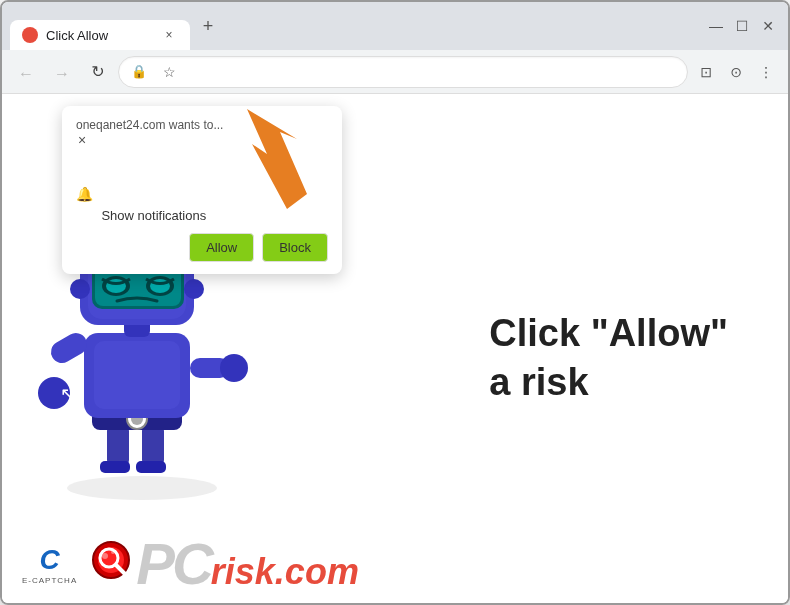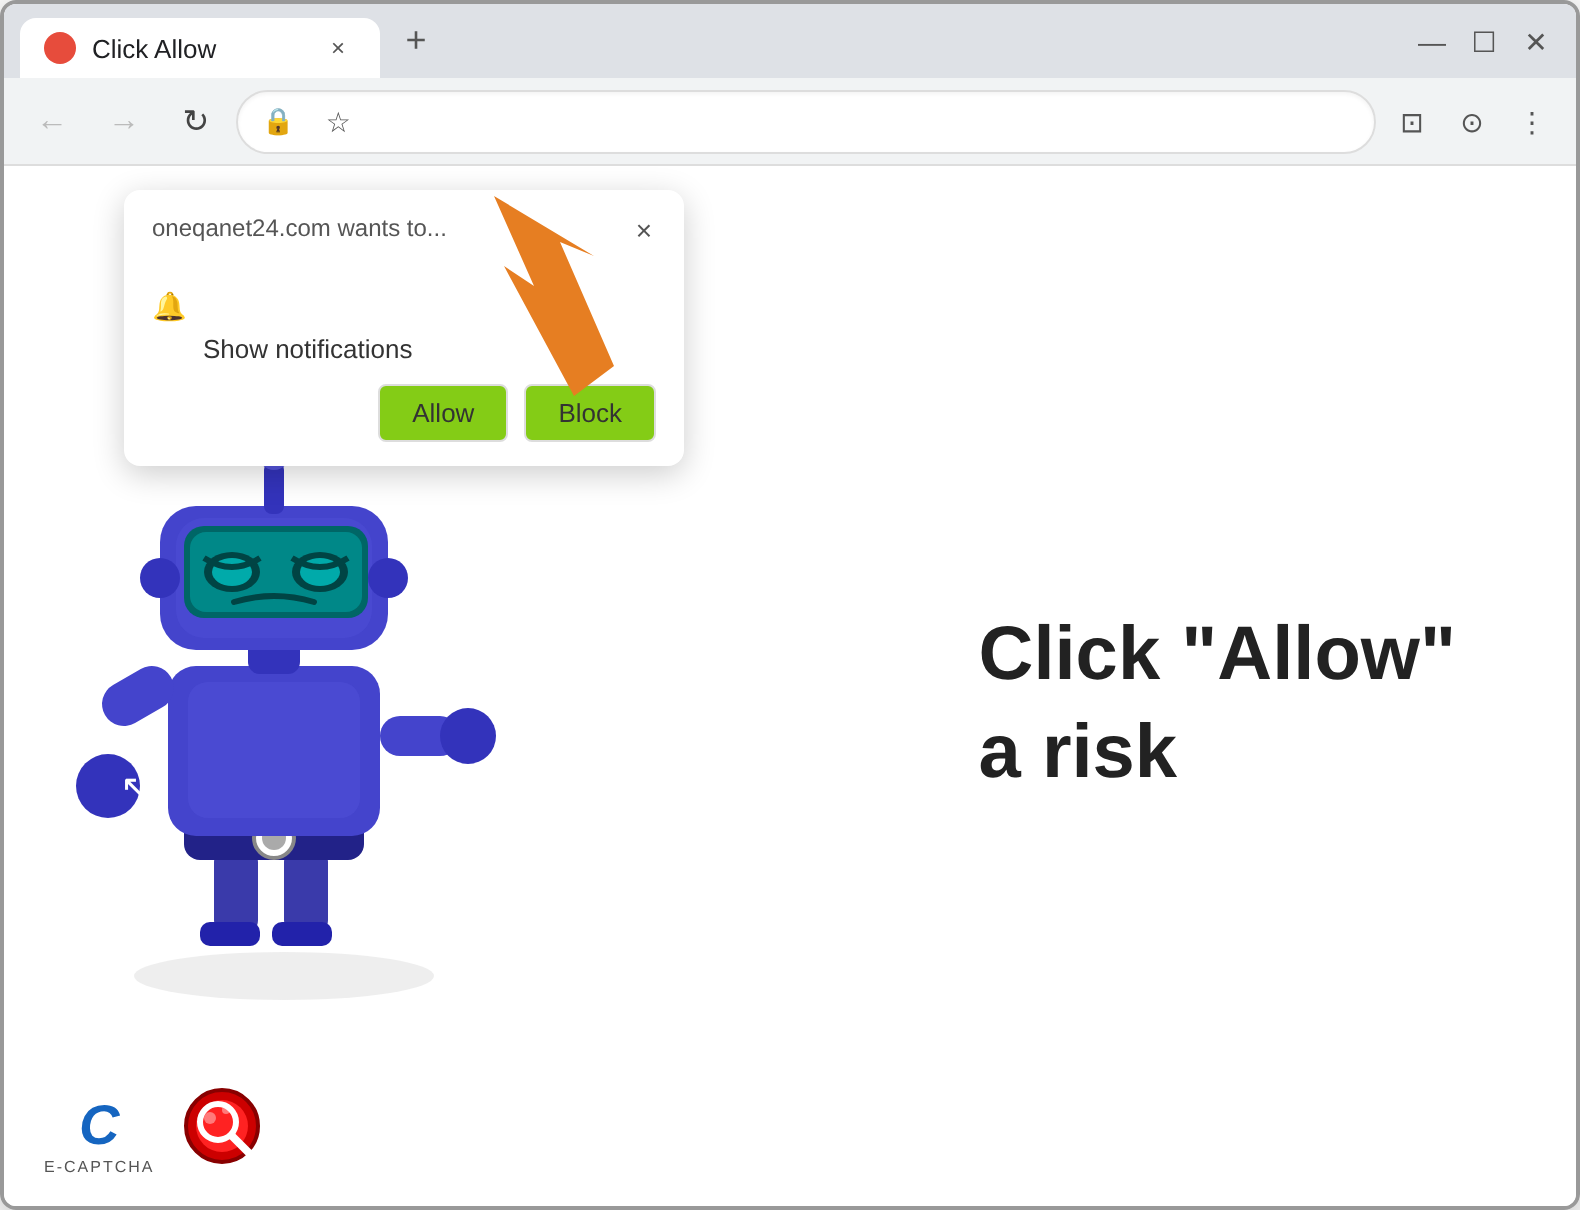--- a/index.html
+++ b/index.html
@@ -19,21 +19,21 @@
       border-radius: 8px;
       overflow: hidden;
       display: flex;
       flex-direction: column;
       box-shadow: 0 4px 20px rgba(0,0,0,0.3);
     }
 
     
     .title-bar {
       background: #dee1e6;
-      height: 37px;
+      height: 48px;
       display: flex;
       align-items: center;
       padding: 0 8px;
       gap: 4px;
     }
 
     .tab-area {
       display: flex;
       align-items: flex-end;
       flex: 1;
@@ -209,21 +209,22 @@
       box-shadow: 0 4px 16px rgba(0,0,0,0.2);
       padding: 12px 14px;
       width: 280px;
       z-index: 10;
     }
 
     .popup-header {
       display: flex;
       justify-content: flex-start;
       align-items: flex-start;
-      margin-bottom: 0;
+      margin-bottom: 16px;
+      flex-direction: column;
     }
 
     .popup-site {
       font-size: 12px;
       color: #555;
       flex: 1;
     }
 
     .popup-close {
       font-size: 14px;
@@ -491,17 +492,23 @@
             <circle cx="22" cy="22" r="13" fill="#ff2222"></circle>
 
             <circle cx="20" cy="20" r="9" fill="none" stroke="#fff" stroke-width="3"></circle>
             <line x1="27" y1="27" x2="36" y2="36" stroke="#fff" stroke-width="4" stroke-linecap="round"></line>
 
             <circle cx="16" cy="18" r="3" fill="#fff" opacity="0.4"></circle>
             <circle cx="24" cy="14" r="2" fill="#fff" opacity="0.4"></circle>
           </svg>
         </div>
 
+        <div style="display:flex; flex-direction:column; margin-left:-5px;">
+          <div style="display:flex; align-items:baseline; line-height:1;">
+            <span style="font-size:58px; font-weight:900; color:#aaa; font-style:italic; letter-spacing:-3px; opacity:0.6;">PC</span>
+              <span style="font-size:36px; font-weight:700; color:#e74c3c; font-style:italic;">risk.com</span>
+          </div>
+        </div>
       </div>
     </div>
 
   </div>
 </div>
 
 </body></html>

